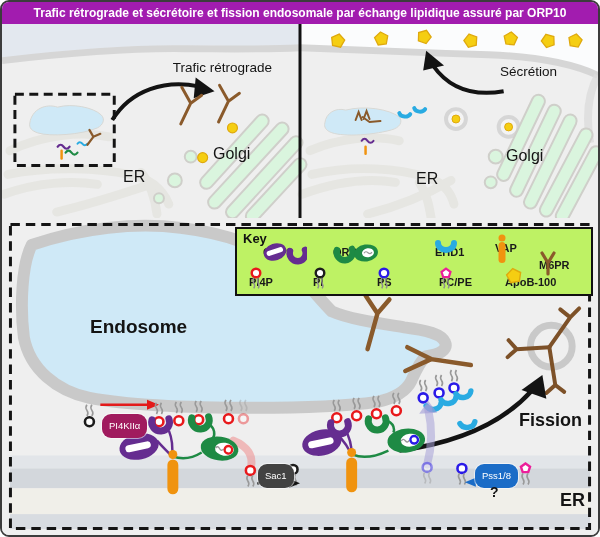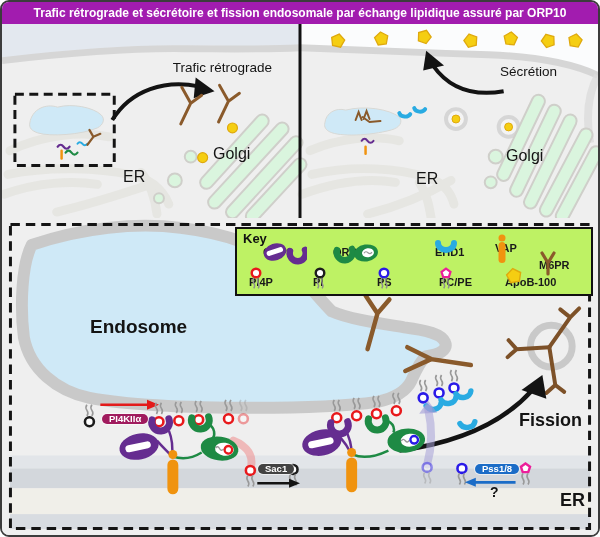--- a/index.html
+++ b/index.html
@@ -16,21 +16,21 @@
   #title-bar{position:absolute;left:0;top:0;width:100%;height:22px;background:#a21caf;color:#fff;
              display:flex;align-items:center;justify-content:center;font-size:12px;font-weight:700;letter-spacing:0;}
   #top-section{position:absolute;left:0;top:22px;width:596px;height:194px;}
   #bottom-section{position:absolute;left:0;top:216px;width:596px;height:317px;}
   #top-section svg,#bottom-section svg{position:absolute;left:0;top:0;}
   .lbl{position:absolute;color:#141414;white-space:nowrap;}
   .lbl-arrow{font-size:13.5px;font-weight:400;}
   .lbl-bold{font-weight:400;font-size:16px;}
   .lbl-big{font-weight:700;font-size:19px;}
   .pill{position:absolute;display:flex;align-items:center;justify-content:center;color:#fff;
-        font-size:9.5px;font-weight:700;border-radius:9px;padding:0 7px;line-height:1;
+        font-size:9.5px;font-weight:400;border-radius:9px;padding:7px 7px;line-height:1;
         box-shadow:0 0 0 1px rgba(255,255,255,.55);}
   #key-box{position:absolute;left:233px;top:9px;width:358px;height:69px;background:#bef264;
            border:2.5px solid #111;box-sizing:border-box;}
   #key-title{position:absolute;left:6px;top:2px;font-size:13px;font-weight:700;color:#111;}
   .key-item{position:absolute;display:flex;align-items:center;gap:3px;height:30px;}
   .key-item span.klabel{font-size:11px;font-weight:700;color:#1a1a1a;}
 </style>
 </head>
 <body>
 

